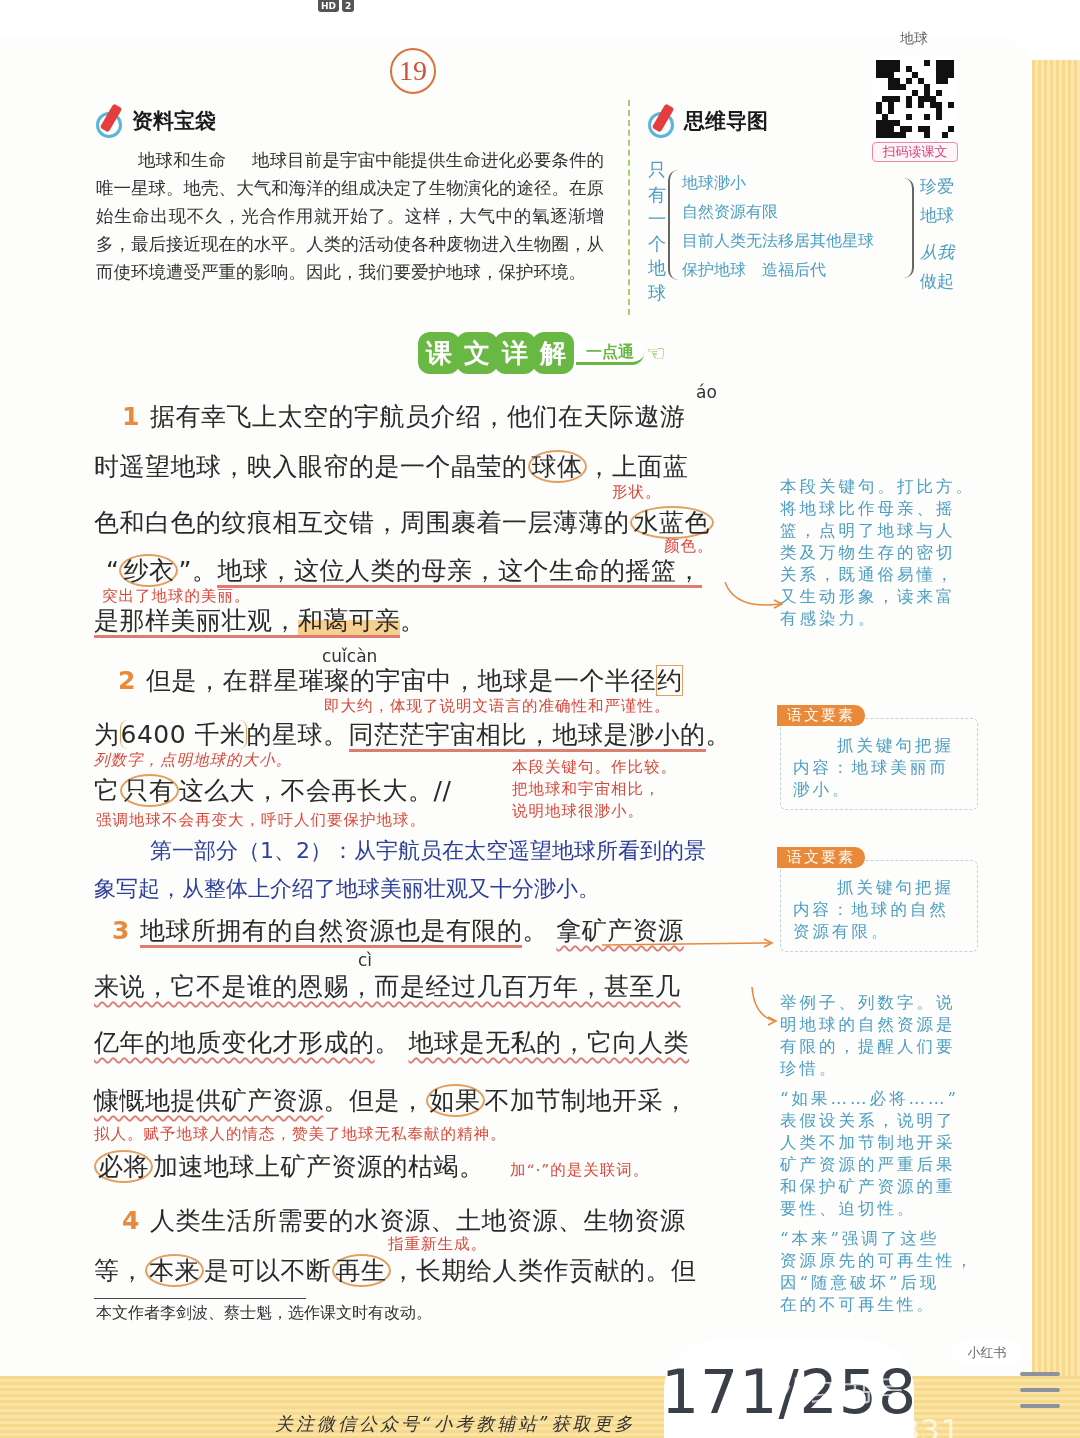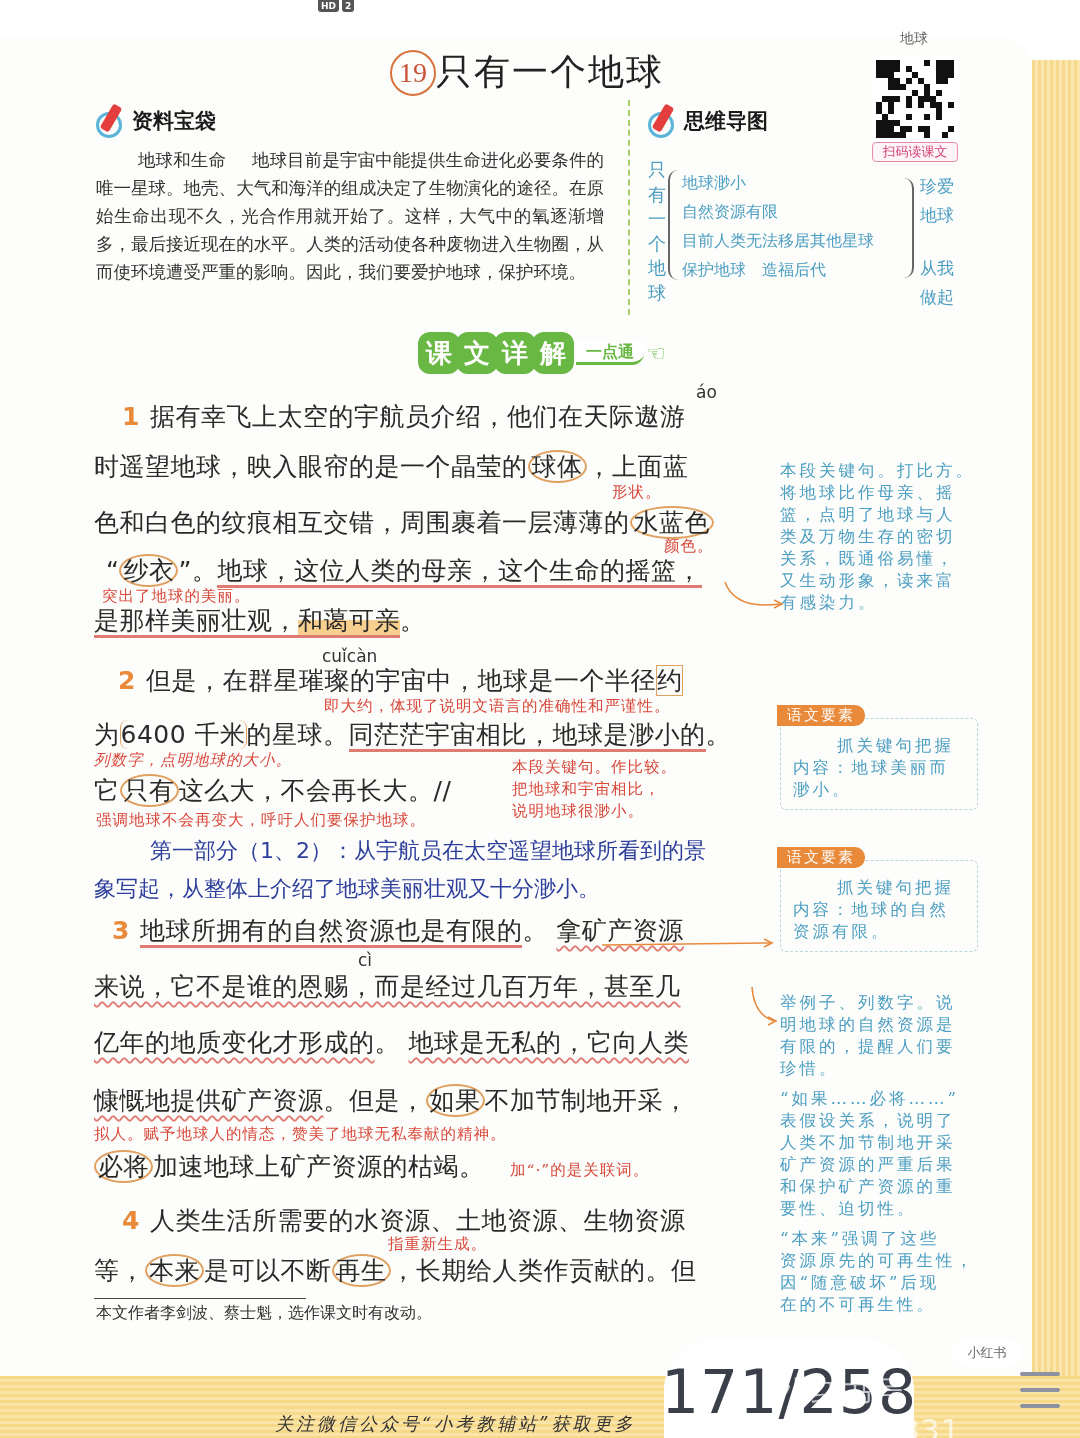--- a/index.html
+++ b/index.html
@@ -40,21 +40,21 @@
   .ziliao-text .lead { margin-left: 42px; margin-right: 26px; }
 
   .dash-divider { position: absolute; left: 628px; top: 100px; height: 215px; border-left: 2px dashed #a6cf6b; }
 
   .mindmap { position: absolute; left: 646px; top: 158px; width: 330px; height: 155px; color: #4c9ec2; font-size: 16px; }
   .mm-root { position: absolute; left: 0; top: 0; width: 22px; font-size: 18px; line-height: 24.5px; text-align: center; }
   .mm-brace-l { position: absolute; left: 22px; top: 12px; width: 12px; height: 110px; border-left: 2px solid #666; border-radius: 10px 0 0 10px; }
   .mm-items { position: absolute; left: 36px; top: 10px; line-height: 29px; }
   .mm-brace-r { position: absolute; left: 256px; top: 20px; width: 12px; height: 100px; border-right: 2px solid #666; border-radius: 0 10px 10px 0; }
   .mm-concl { position: absolute; left: 274px; top: 14px; width: 40px; line-height: 29px; font-size: 17px; }
-  .mm-concl div:nth-child(3) { margin-top: 24px; }
+  .mm-concl div:nth-child(3) { margin-top: 8px; font-style: italic; }
 
   .banner { position: absolute; left: 418px; top: 330px; height: 46px; display: flex; align-items: center; }
   .banner .diamond { width: 42px; height: 42px; background: #6ab844; color: #fff; font-weight: bold; font-size: 26px;
                      display: flex; align-items: center; justify-content: center; border-radius: 12px; margin-right: -4px;
                      font-family: "DejaVu Sans", sans-serif; }
   .banner .sub { margin-left: 6px; height: 24px; padding: 0 10px; background: #fff; border-bottom: 3px solid #6ab844; border-radius: 0 0 12px 0;
                  color: #6ab844; font-weight: bold; font-size: 16px; line-height: 22px; font-family: "DejaVu Sans", sans-serif; }
   .banner .hand { margin-left: 2px; font-size: 22px; color: #6ab844; }
 
   .main { position: absolute; left: 94px; top: 388px; width: 660px; font-size: 25px; color: #2a2a2a; font-family: "DejaVu Sans", sans-serif; }
@@ -95,21 +95,20 @@
   </div>
 </div>
 
 <div class="page"></div>
 <div class="page-edge"></div>
 
 <div class="header-tag">地球</div>
 
 <div class="title-wrap">
   <div class="lesson-num">19</div>
-  <div class="lesson-title">只有一个地球</div>
 </div>
 
 <div class="qr">
   <div class="qr-grid" id="qrgrid">
       <i style="background: rgb(17, 17, 17);"></i>
       <i style="background: rgb(17, 17, 17);"></i>
       <i style="background: rgb(17, 17, 17);"></i>
       <i style="background: rgb(17, 17, 17);"></i>
       <i style="background: rgb(255, 255, 255);"></i>
       <i style="background: rgb(255, 255, 255);"></i>
@@ -402,21 +401,21 @@
   </div>
   <div class="note-red" style="left:294px; top:846px;">指重新生成。</div>
   <div class="line" style="top:866px;">
     <span>等，</span><span class="circ">本来</span><span>是可以不断</span><span class="circ">再生</span><span>，长期给人类作贡献的。但</span>
   </div>
 </div>
 
 <div class="footnote-rule"></div>
 <div class="footnote">本文作者李剑波、蔡士魁，选作课文时有改动。</div>
 
-<div class="side-note" style="left:780px; top:460px;">
+<div class="side-note" style="left:780px; top:476px;">
   <div>本段关键句。打比方。</div>
   <div>将地球比作母亲、摇</div>
   <div>篮，点明了地球与人</div>
   <div>类及万物生存的密切</div>
   <div>关系，既通俗易懂，</div>
   <div>又生动形象，读来富</div>
   <div>有感染力。</div>
 </div>
 
 <div class="yw-box" style="left:780px; top:718px;">

